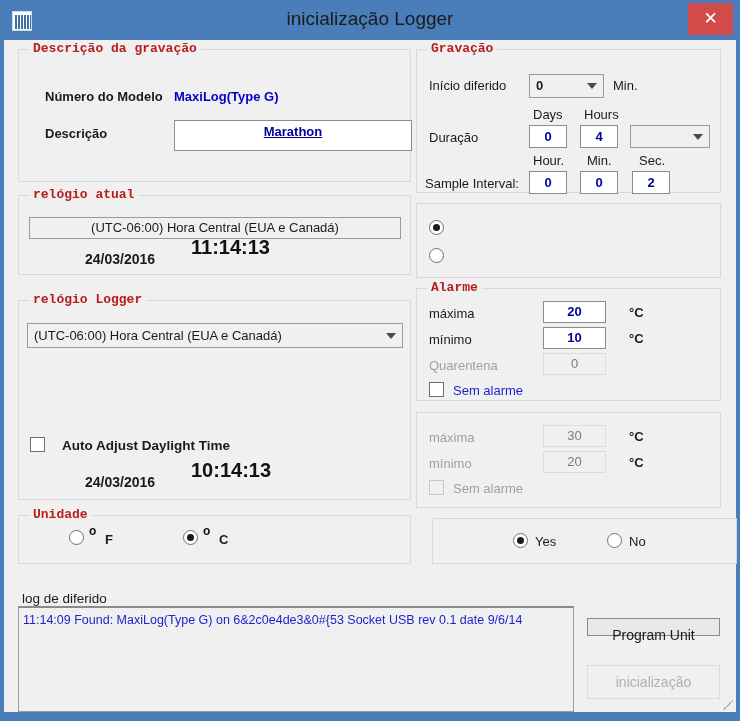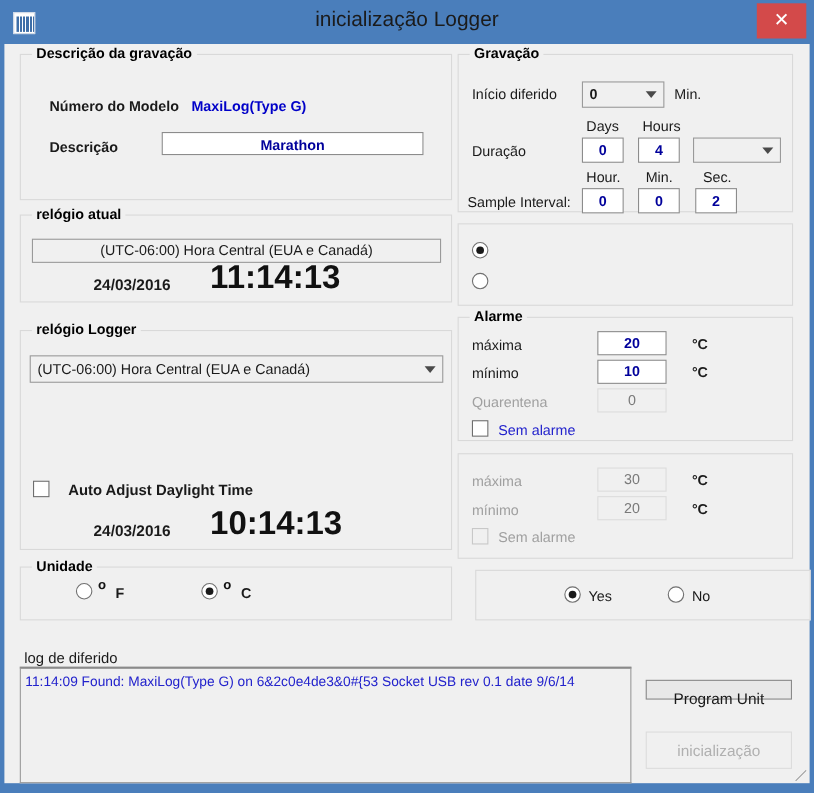--- a/index.html
+++ b/index.html
@@ -79,22 +79,23 @@
     border: 1px solid #d9d9d9;
     background: #f0f0f0;
   }
   .group > .legend {
     position: absolute;
     top: -9px; left: 10px;
     background: #f0f0f0;
     padding: 0 4px;
     font-size: 13px;
     font-weight: bold;
-    color: #000000;
+    color: #b91c1c;
     white-space: nowrap;
+    font-family: Liberation Mono, monospace;
   }
 
   .lbl {
     position: absolute;
     font-size: 13px;
     color: #1a1a1a;
     white-space: nowrap;
   }
   .lbl.bold { font-weight: bold; padding-left: 10px; }
   .lbl.dim  { color: #a0a0a0; }
@@ -185,21 +186,21 @@
 
   
   .clock-date {
     position: absolute;
     font-size: 14px;
     font-weight: bold;
     color: #1a1a1a;
   }
   .clock-time {
     position: absolute;
-    font-size: 30px;
+    font-size: 20px;
     font-weight: bold;
     color: #111111;
     letter-spacing: 0px;
   }
 
   
   #log-box {
     position: absolute;
     left: 18px; top: 606px;
     width: 556px; height: 106px;
@@ -262,21 +263,21 @@
 
   <div id="client">
 
     <div class="group" style="left:14px; top:9px; width:393px; height:133px;">
       <div class="legend">Descrição da gravação</div>
 
       <div class="lbl bold" style="left:16px; top:39px;">Número do Modelo</div>
       <div class="lbl blue" style="left:155px; top:39px;">MaxiLog(Type G)</div>
 
       <div class="lbl bold" style="left:16px; top:76px;">Descrição</div>
-      <div class="tbox" style="left:128px; top:70px; width:238px; height:21px; line-height:21px;">Marathon</div>
+      <div class="tbox" style="left:155px; top:70px; width:238px; height:31px; line-height:21px;text-decoration:underline;">Marathon</div>
 
     </div>
 
     <div class="group" style="left:412px; top:9px; width:305px; height:144px;">
       <div class="legend">Gravação</div>
 
       <div class="lbl" style="left:12px; top:28px;">Início diferido</div>
       <div class="combo bold" style="left:112px; top:24px; width:75px; height:24px;">
         <span>0</span>
         <span class="arrow"></span>

